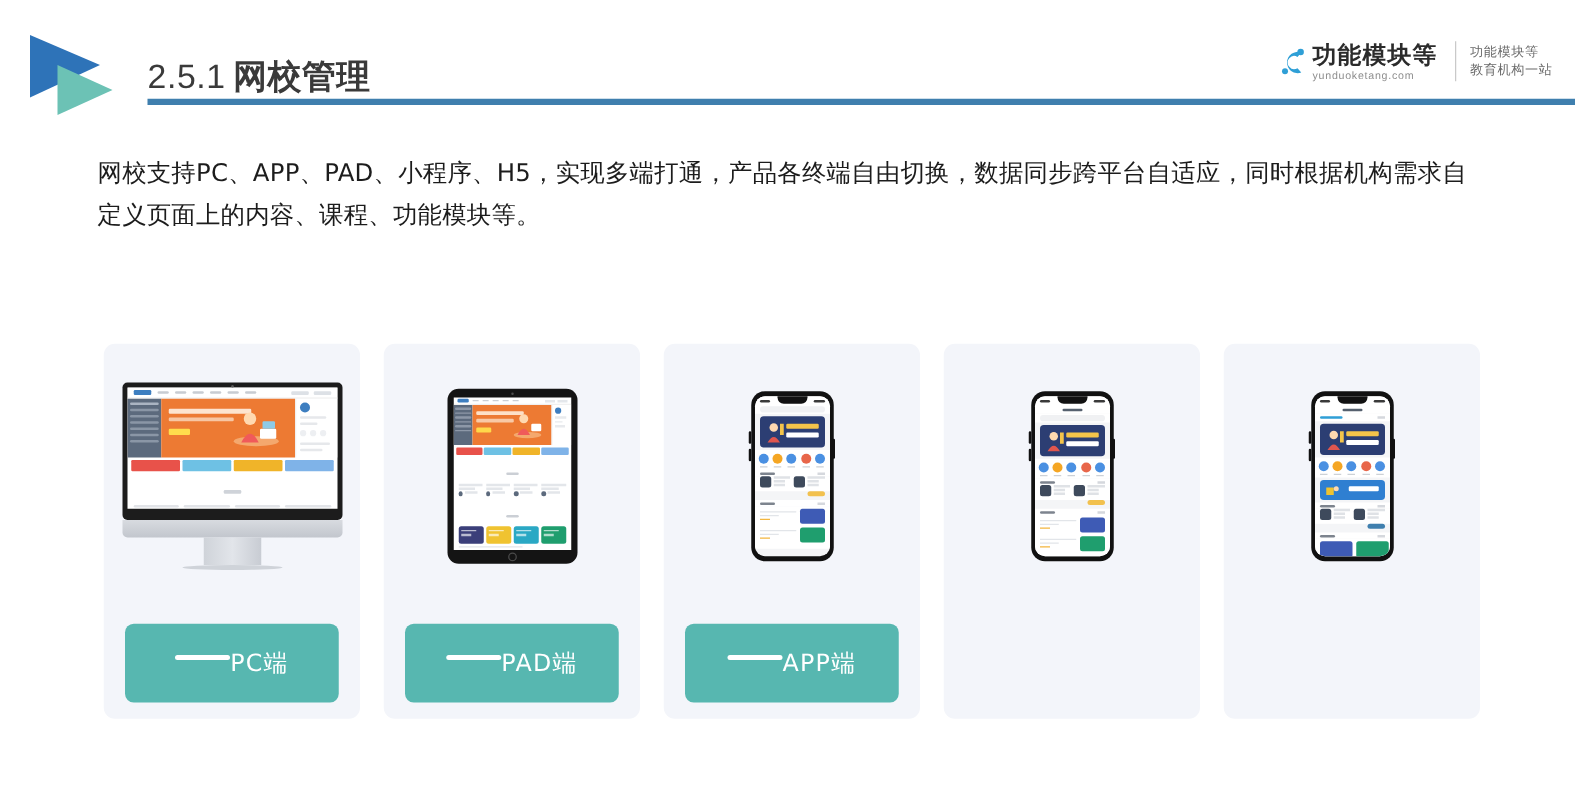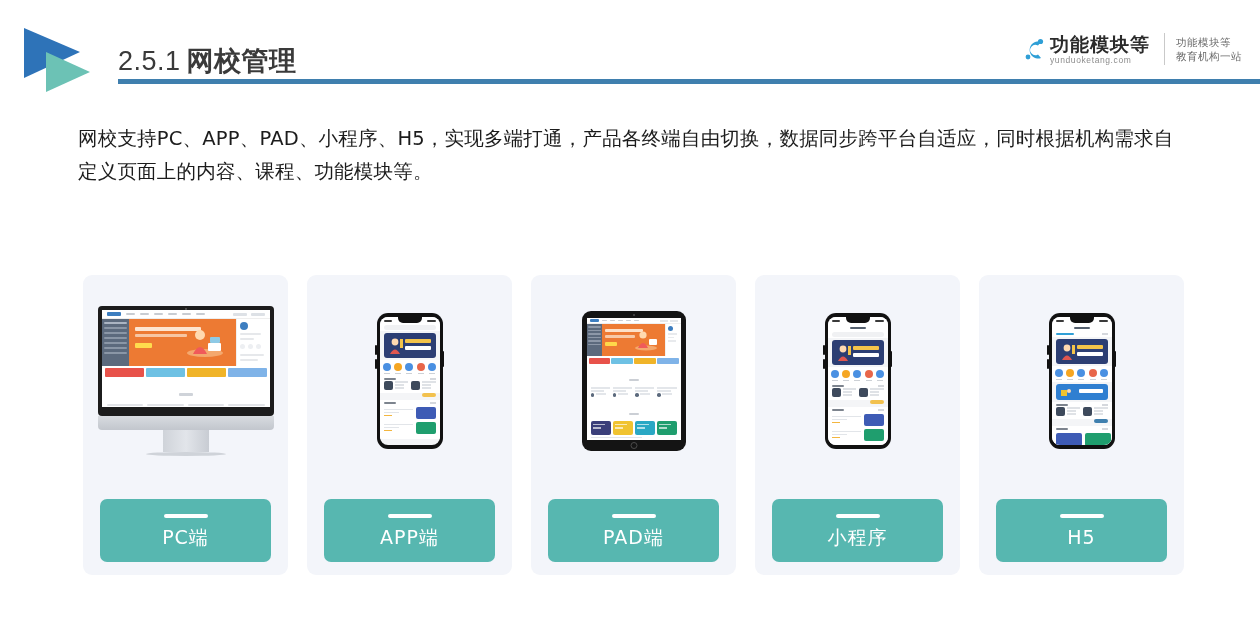--- a/index.html
+++ b/index.html
@@ -64,21 +64,21 @@
     width:205px; height:300px; background:#f3f5fa; border-radius:9px;
     position:relative; overflow:hidden; flex:0 0 auto;
   }
   .device-area {
     position:absolute; left:0; top:0; width:100%; height:212px;
     display:flex; align-items:center; justify-content:center;
   }
   .card-label {
     position:absolute; left:17px; right:17px; bottom:13px; height:63px;
     background:#57b7b0; border-radius:7px;
-    display:flex; flex-direction:column; align-items:center; justify-content:center;
+    display:flex; flex-direction:row; align-items:center; justify-content:center;
   }
   .label-dash { width:44px; height:4px; background:#ffffff; border-radius:2px; margin-bottom:9px; }
   .label-text {
     color:#ffffff; font-size:19px; letter-spacing:1px; line-height:20px;
     font-family:"DejaVu Sans",sans-serif;
   }
 
   
   .imac { width:176px; position:relative; }
   .imac-screen {
@@ -342,119 +342,20 @@
       </div>
     </div>
     <div class="card-label">
       <div class="label-dash"></div>
       <div class="label-text">PC端</div>
     </div>
   </div>
 
   <div class="card">
     <div class="device-area">
-      <div class="phone">
-        <span class="phone-btn-l"></span>
-          <span class="phone-btn-l2"></span>
-          <span class="phone-btn-r"></span>
-        <div class="phone-screen">
-          <div class="ph-status">
-              <i></i>
-              <u></u>
-            </div>
-          <div class="ph-search">
-              <div></div>
-            </div>
-          <div class="ph-banner">
-            <span class="bt1"></span>
-              <span class="bt2"></span>
-            <svg class="bfig" viewBox="0 0 18 18">
-                <circle cx="7" cy="5" r="3.4" fill="#ffd9b0"></circle>
-                <path d="M2 17 q5-9 10 0z" fill="#e0564f"></path>
-                <rect x="12" y="2" width="3" height="9" fill="#f4c44a"></rect>
-              </svg>
-          </div>
-          <div class="ph-icons">
-            <div>
-                <i style="background:#4a90e2"></i>
-                <u></u>
-              </div>
-            <div>
-                <i style="background:#f5a623"></i>
-                <u></u>
-              </div>
-            <div>
-                <i style="background:#4a90e2"></i>
-                <u></u>
-              </div>
-            <div>
-                <i style="background:#e8664a"></i>
-                <u></u>
-              </div>
-            <div>
-                <i style="background:#4a90e2"></i>
-                <u></u>
-              </div>
-          </div>
-          <div class="ph-sect">
-              <i></i>
-              <u></u>
-            </div>
-          <div class="ph-cards2">
-            <div class="c">
-                <i></i>
-                <div class="t">
-                  <u></u>
-                  <u class="w"></u>
-                  <u class="w"></u>
-                </div>
-              </div>
-            <div class="c">
-                <i></i>
-                <div class="t">
-                  <u></u>
-                  <u class="w"></u>
-                  <u class="w"></u>
-                </div>
-              </div>
-          </div>
-          <div class="ph-pill"></div>
-          <div class="ph-sect">
-              <i></i>
-              <u></u>
-            </div>
-          <div class="ph-list">
-            <div class="ph-row">
-                <div class="bar">
-                  <u></u>
-                  <u class="s"></u>
-                  <u class="or"></u>
-                </div>
-                <span class="thumb" style="background:#3e5bb5"></span>
-              </div>
-            <div class="ph-row">
-                <div class="bar">
-                  <u></u>
-                  <u class="s"></u>
-                  <u class="or"></u>
-                </div>
-                <span class="thumb" style="background:#1f9e6e"></span>
-              </div>
-          </div>
-        </div>
-      </div>
-    </div>
-    <div class="card-label">
-      <div class="label-dash"></div>
-      <div class="label-text">APP端</div>
-    </div>
-  </div>
-
-  <div class="card">
-    <div class="device-area">
       <div class="ipad">
         <div class="ipad-screen">
           <div class="pad-nav">
             <span class="pl"></span>
               <i></i>
               <i></i>
               <i></i>
               <i></i>
               <i></i>
             <span class="r">
@@ -568,23 +469,20 @@
     <div class="device-area">
       <div class="phone">
         <span class="phone-btn-l"></span>
           <span class="phone-btn-l2"></span>
           <span class="phone-btn-r"></span>
         <div class="phone-screen">
           <div class="ph-status">
               <i></i>
               <u></u>
             </div>
-          <div class="ph-status" style="justify-content:center;background:#fff">
-              <i style="width:16px;background:#55606e"></i>
-            </div>
           <div class="ph-search">
               <div></div>
             </div>
           <div class="ph-banner">
             <span class="bt1"></span>
               <span class="bt2"></span>
             <svg class="bfig" viewBox="0 0 18 18">
                 <circle cx="7" cy="5" r="3.4" fill="#ffd9b0"></circle>
                 <path d="M2 17 q5-9 10 0z" fill="#e0564f"></path>
                 <rect x="12" y="2" width="3" height="9" fill="#f4c44a"></rect>
@@ -655,41 +553,40 @@
                   <u class="or"></u>
                 </div>
                 <span class="thumb" style="background:#1f9e6e"></span>
               </div>
           </div>
         </div>
       </div>
     </div>
     <div class="card-label">
       <div class="label-dash"></div>
-      <div class="label-text">小程序</div>
+      <div class="label-text">APP端</div>
     </div>
   </div>
 
   <div class="card">
     <div class="device-area">
       <div class="phone">
         <span class="phone-btn-l"></span>
           <span class="phone-btn-l2"></span>
           <span class="phone-btn-r"></span>
         <div class="phone-screen">
           <div class="ph-status">
               <i></i>
               <u></u>
             </div>
           <div class="ph-status" style="justify-content:center;background:#fff">
               <i style="width:16px;background:#55606e"></i>
             </div>
-          <div class="ph-sect" style="padding:2px 4px">
-              <i style="width:18px;background:#2f9fd6"></i>
-              <u></u>
+          <div class="ph-search">
+              <div></div>
             </div>
           <div class="ph-banner">
             <span class="bt1"></span>
               <span class="bt2"></span>
             <svg class="bfig" viewBox="0 0 18 18">
                 <circle cx="7" cy="5" r="3.4" fill="#ffd9b0"></circle>
                 <path d="M2 17 q5-9 10 0z" fill="#e0564f"></path>
                 <rect x="12" y="2" width="3" height="9" fill="#f4c44a"></rect>
               </svg>
           </div>
@@ -708,20 +605,119 @@
               </div>
             <div>
                 <i style="background:#e8664a"></i>
                 <u></u>
               </div>
             <div>
                 <i style="background:#4a90e2"></i>
                 <u></u>
               </div>
           </div>
+          <div class="ph-sect">
+              <i></i>
+              <u></u>
+            </div>
+          <div class="ph-cards2">
+            <div class="c">
+                <i></i>
+                <div class="t">
+                  <u></u>
+                  <u class="w"></u>
+                  <u class="w"></u>
+                </div>
+              </div>
+            <div class="c">
+                <i></i>
+                <div class="t">
+                  <u></u>
+                  <u class="w"></u>
+                  <u class="w"></u>
+                </div>
+              </div>
+          </div>
+          <div class="ph-pill"></div>
+          <div class="ph-sect">
+              <i></i>
+              <u></u>
+            </div>
+          <div class="ph-list">
+            <div class="ph-row">
+                <div class="bar">
+                  <u></u>
+                  <u class="s"></u>
+                  <u class="or"></u>
+                </div>
+                <span class="thumb" style="background:#3e5bb5"></span>
+              </div>
+            <div class="ph-row">
+                <div class="bar">
+                  <u></u>
+                  <u class="s"></u>
+                  <u class="or"></u>
+                </div>
+                <span class="thumb" style="background:#1f9e6e"></span>
+              </div>
+          </div>
+        </div>
+      </div>
+    </div>
+  </div>
+
+  <div class="card">
+    <div class="device-area">
+      <div class="phone">
+        <span class="phone-btn-l"></span>
+          <span class="phone-btn-l2"></span>
+          <span class="phone-btn-r"></span>
+        <div class="phone-screen">
+          <div class="ph-status">
+              <i></i>
+              <u></u>
+            </div>
+          <div class="ph-status" style="justify-content:center;background:#fff">
+              <i style="width:16px;background:#55606e"></i>
+            </div>
+          <div class="ph-sect" style="padding:2px 4px">
+              <i style="width:18px;background:#2f9fd6"></i>
+              <u></u>
+            </div>
+          <div class="ph-banner">
+            <span class="bt1"></span>
+              <span class="bt2"></span>
+            <svg class="bfig" viewBox="0 0 18 18">
+                <circle cx="7" cy="5" r="3.4" fill="#ffd9b0"></circle>
+                <path d="M2 17 q5-9 10 0z" fill="#e0564f"></path>
+                <rect x="12" y="2" width="3" height="9" fill="#f4c44a"></rect>
+              </svg>
+          </div>
+          <div class="ph-icons">
+            <div>
+                <i style="background:#4a90e2"></i>
+                <u></u>
+              </div>
+            <div>
+                <i style="background:#f5a623"></i>
+                <u></u>
+              </div>
+            <div>
+                <i style="background:#4a90e2"></i>
+                <u></u>
+              </div>
+            <div>
+                <i style="background:#e8664a"></i>
+                <u></u>
+              </div>
+            <div>
+                <i style="background:#4a90e2"></i>
+                <u></u>
+              </div>
+          </div>
           <div class="ph-banner" style="height:16px;background:#2f7fd1">
             <span class="bt1" style="top:5px;width:24px;background:#ffffff"></span>
             <svg class="bfig" style="width:12px;height:12px;top:2px" viewBox="0 0 12 12">
                 <rect x="1" y="4" width="6" height="6" fill="#f0c330"></rect>
                 <circle cx="9" cy="5" r="2" fill="#ffd9b0"></circle>
               </svg>
           </div>
           <div class="ph-sect">
               <i></i>
               <u></u>
@@ -751,19 +747,15 @@
             </div>
           <div class="ph-list">
             <div class="ph-row" style="gap:3px">
               <span class="thumb" style="background:#3e5bb5;width:50%;height:13px"></span>
               <span class="thumb" style="background:#1f9e6e;width:50%;height:13px"></span>
             </div>
           </div>
         </div>
       </div>
     </div>
-    <div class="card-label">
-      <div class="label-dash"></div>
-      <div class="label-text">H5</div>
-    </div>
   </div>
 
 </div>
 
 </body></html>

